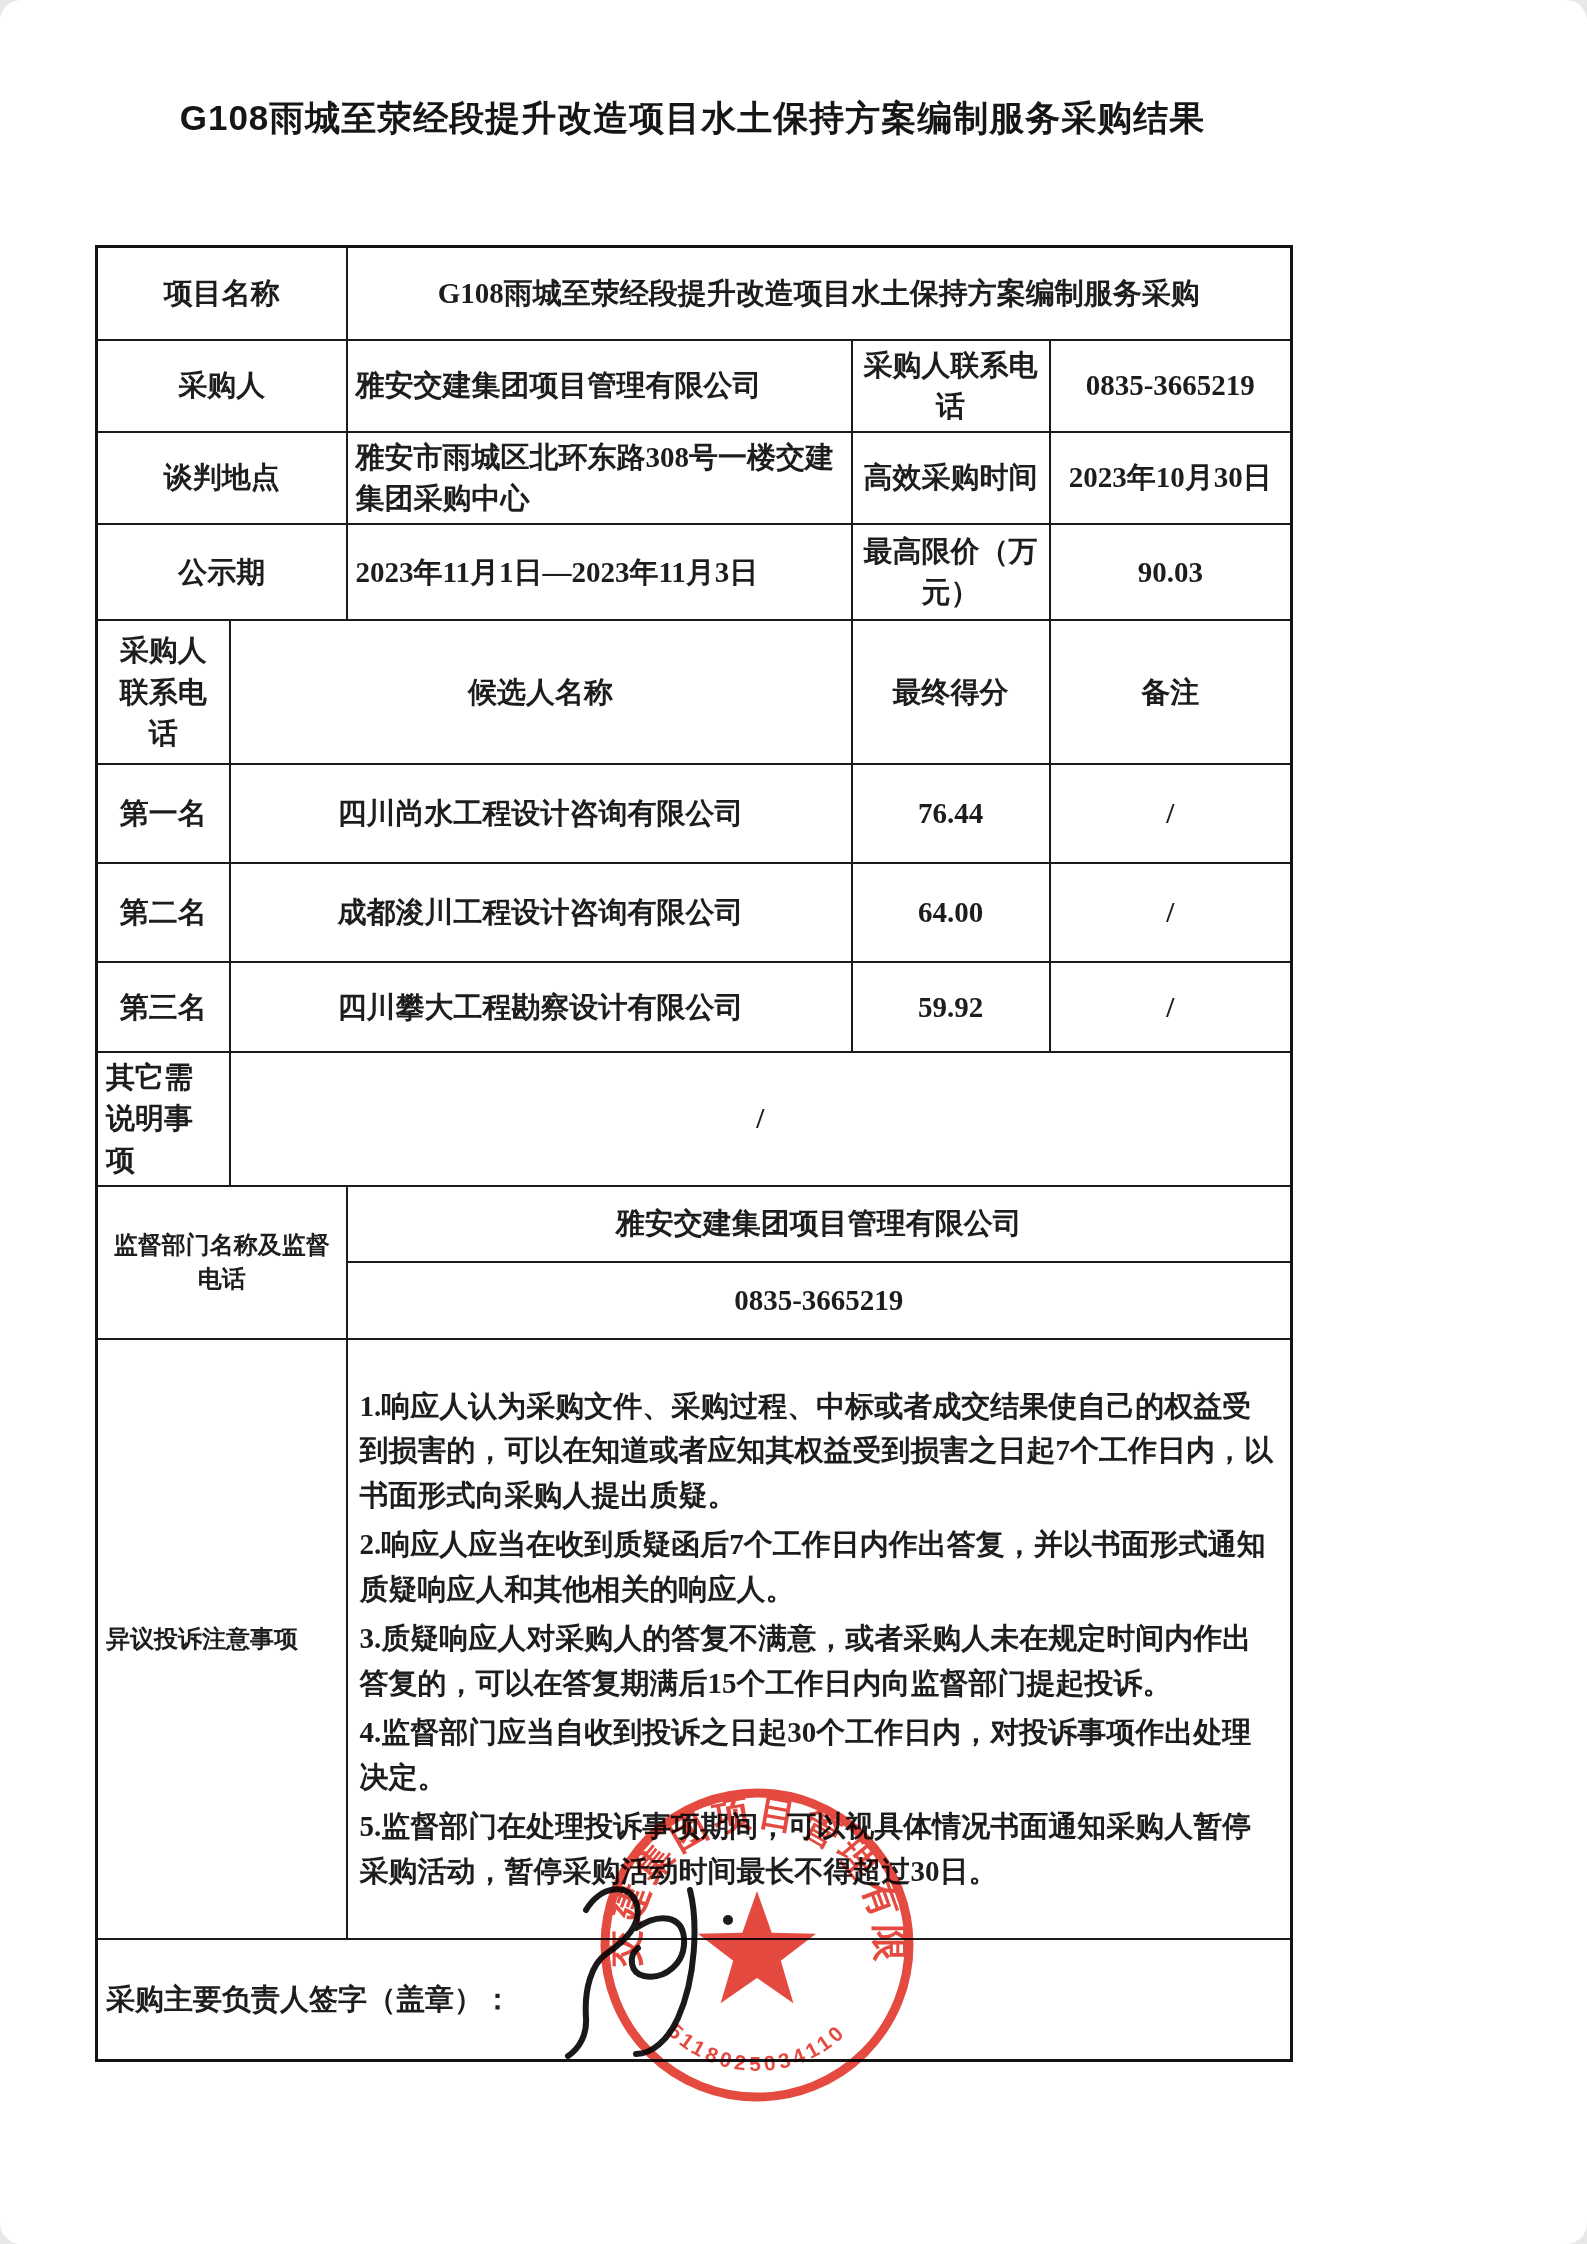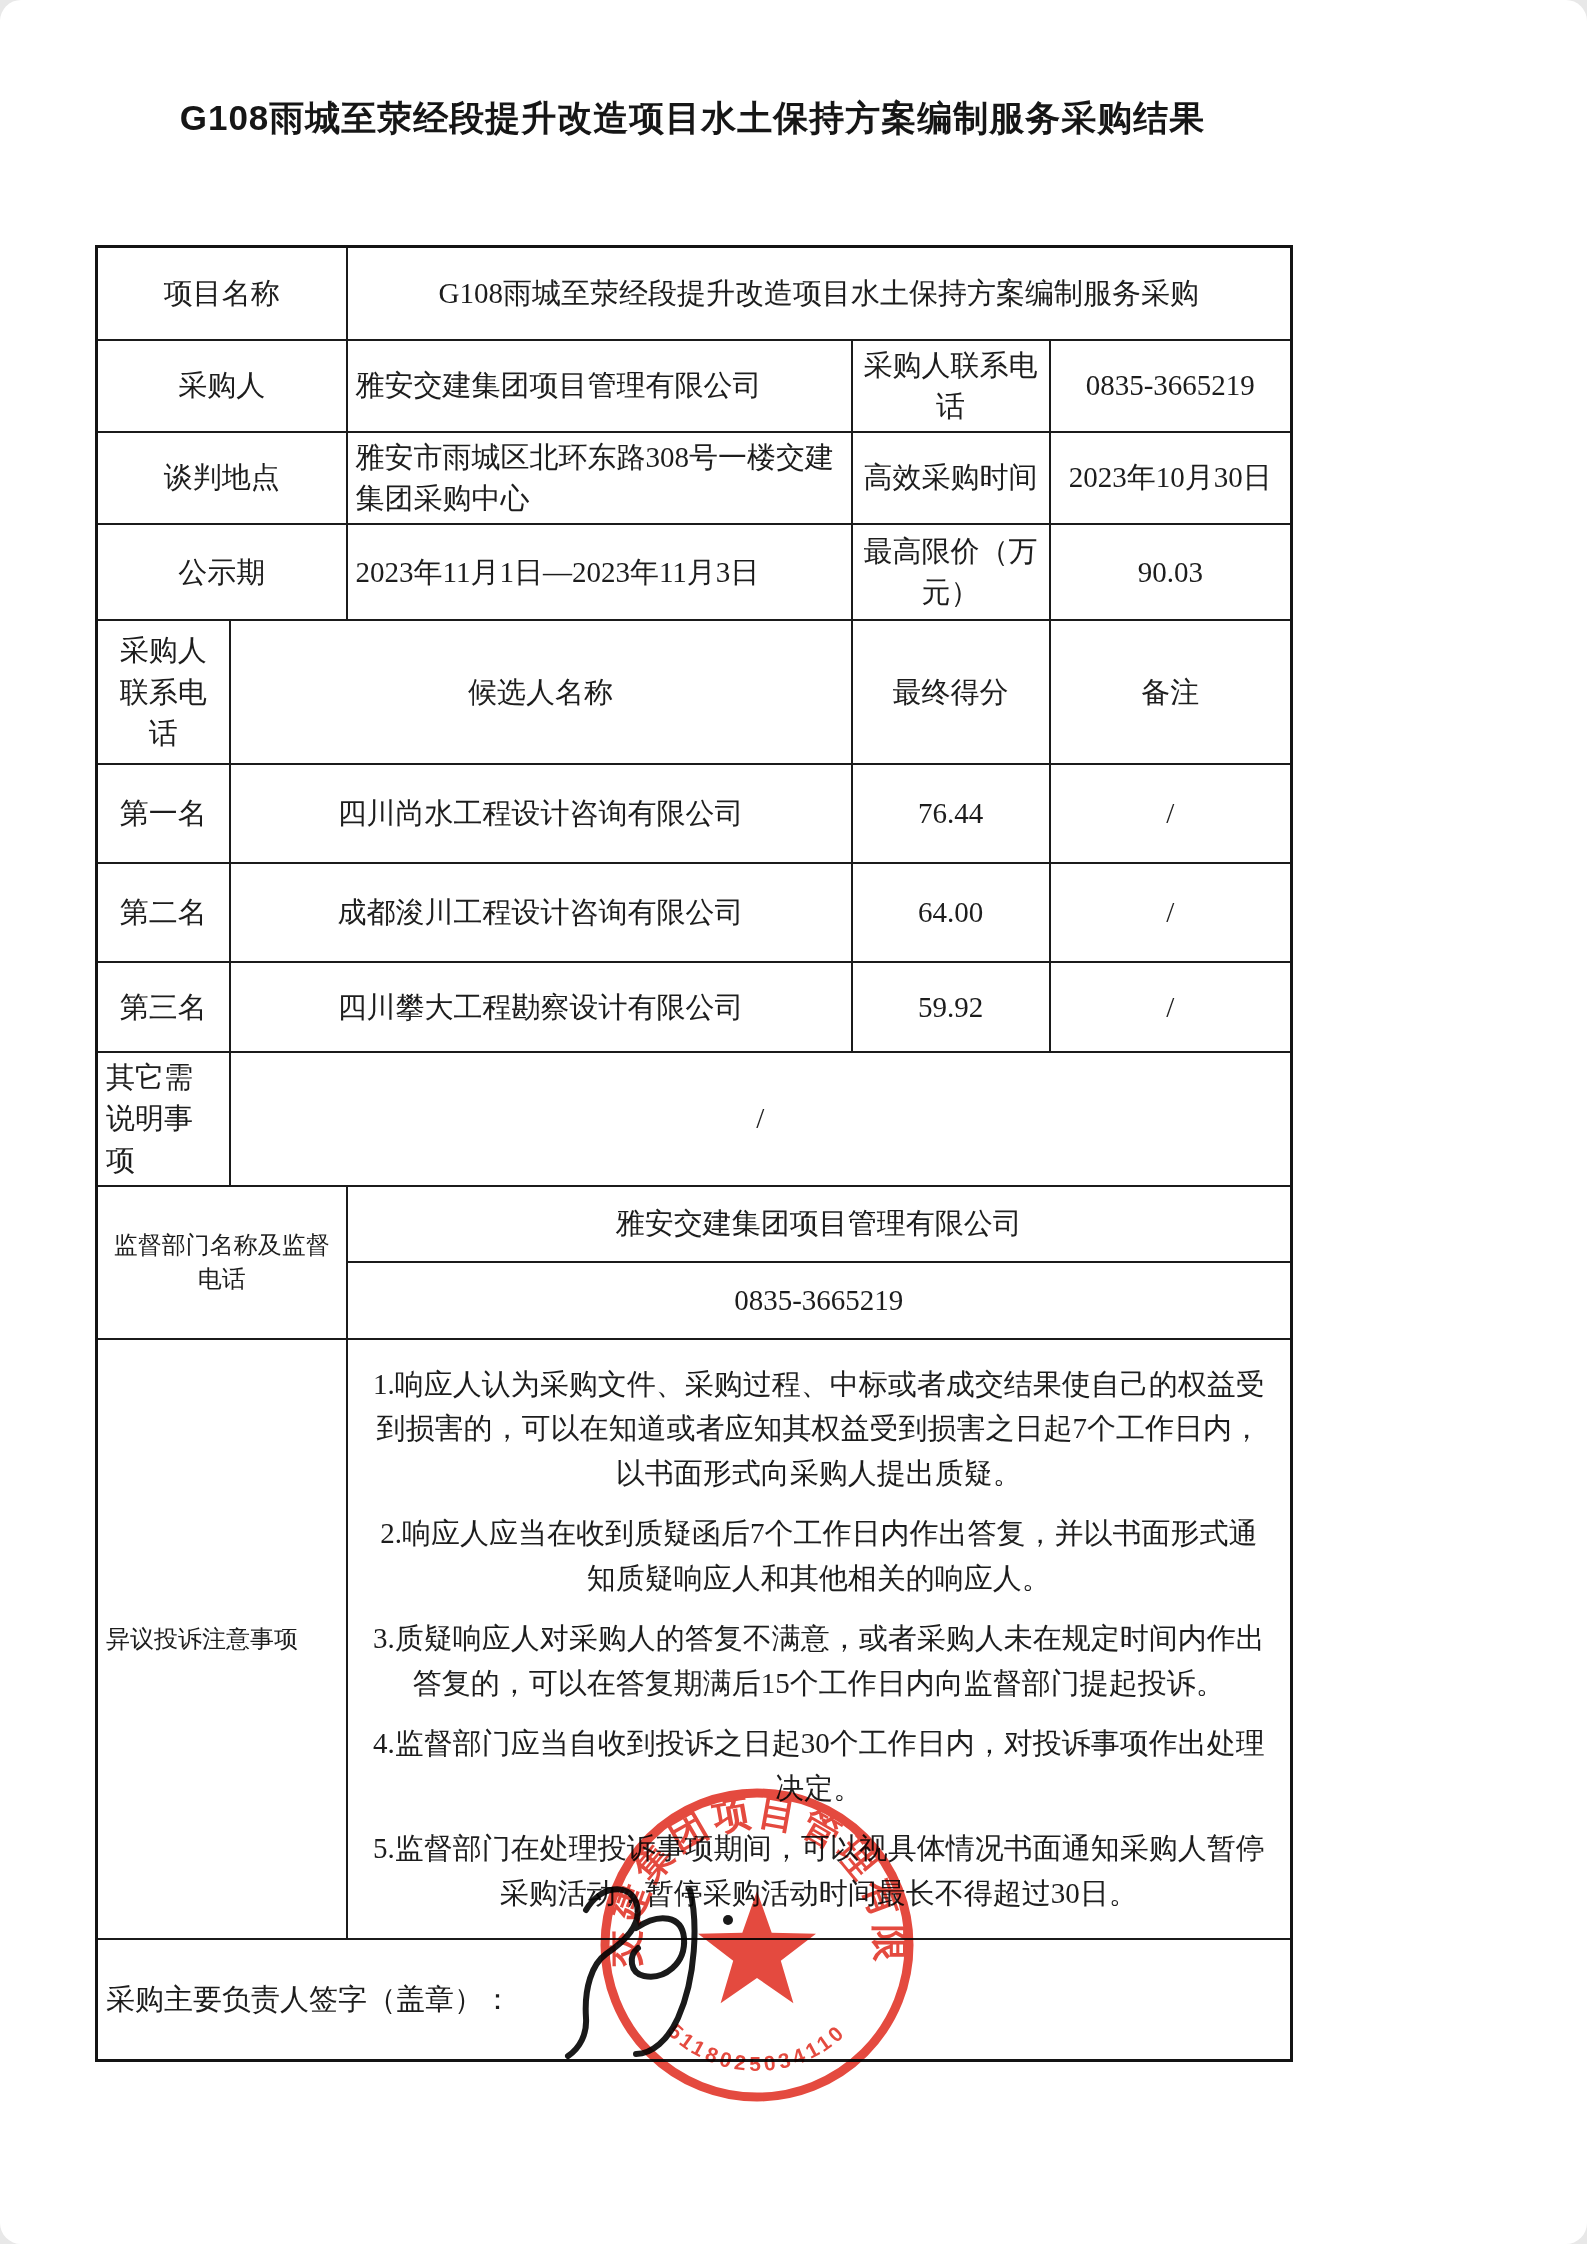--- a/index.html
+++ b/index.html
@@ -16,35 +16,35 @@
   .doc-title{
     position:absolute;left:95px;top:94px;width:1195px;
     text-align:center;
     font-family:"Liberation Sans","DejaVu Sans",sans-serif;
     font-weight:bold;font-size:35px;line-height:1.38;color:#161616;
     letter-spacing:1px;
   }
   table.main{
     position:absolute;left:95px;top:245px;width:1195px;
     border-collapse:collapse;table-layout:fixed;
-    font-size:29px;border:3px solid #141414;
+    font-size:29px;border:3px solid #141414;font-weight:bold;
   }
   table.main td{
     border:2px solid #1b1b1b;
     padding:4px 8px;
     vertical-align:middle;
     line-height:1.42;
     overflow:hidden;
     word-break:break-all;
   }
   .tc{text-align:center;}
   .tl{text-align:left;}
   .label-big{font-size:24px;margin-top:8px;}
   .complaint-cell{padding:8px 12px;}
-  .complaint-cell p{margin:15px;line-height:1.55;text-align:center;}
+  .complaint-cell p{margin:4px;line-height:1.55;text-align:left;}
   .sig-cell{padding-left:12px;margin-left:32px;}
   
   .stamp{
     position:absolute;left:595px;top:1783px;width:324px;height:324px;
     mix-blend-mode:multiply;opacity:0.92;pointer-events:none;
   }
   .handsign{
     position:absolute;left:540px;top:1868px;width:230px;height:200px;
     mix-blend-mode:multiply;pointer-events:none;
   }

